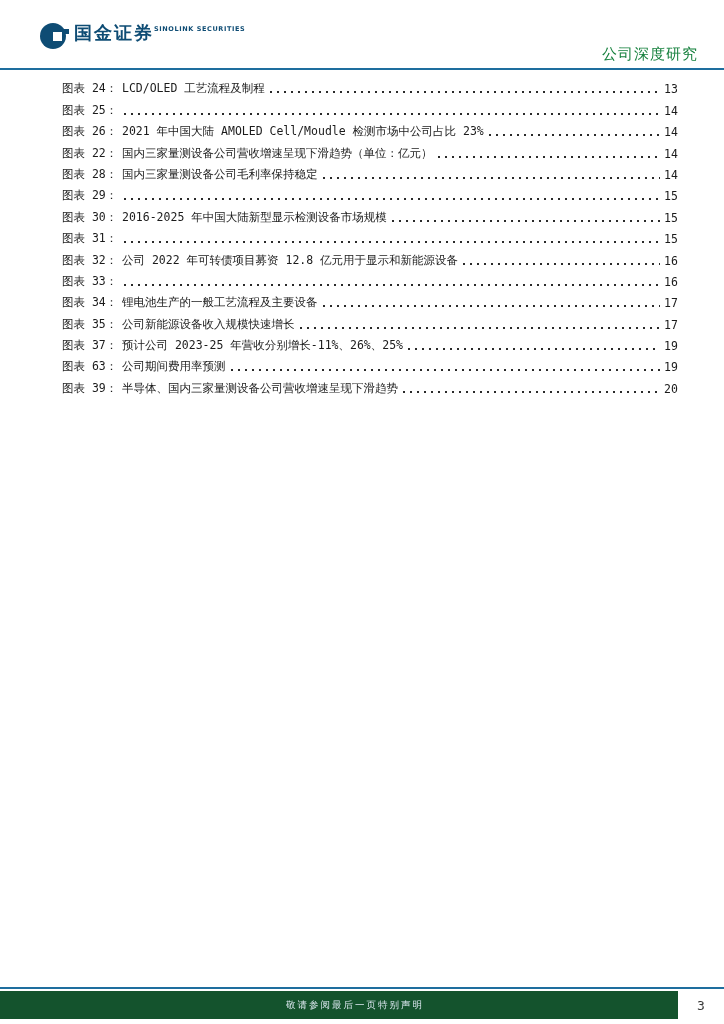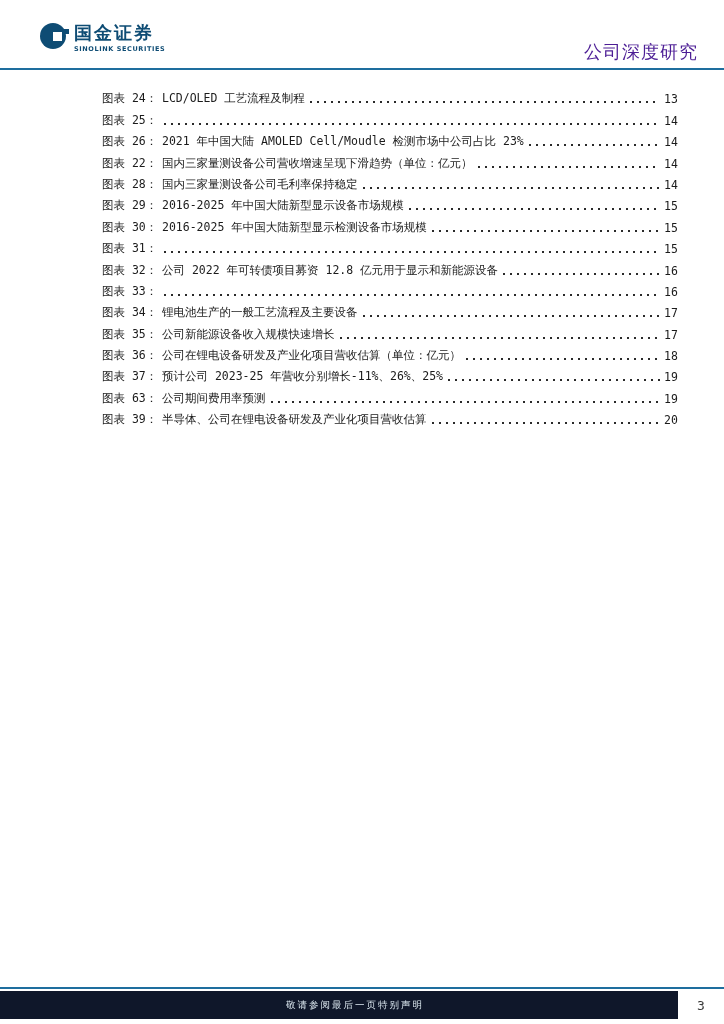--- a/index.html
+++ b/index.html
@@ -43,58 +43,57 @@
     left: 13px; top: 9px;
     width: 9px; height: 9px;
     background: #ffffff;
   }
   .logo-dot {
     position: absolute;
     left: 24px; top: 6px;
     width: 5px; height: 5px;
     background: #0e4c74;
   }
-  .brand-text { display: flex; flex-direction: column; }
+  .brand-text { display: flex; flex-direction: row; }
   .brand-cn {
     font-size: 18px;
     font-weight: bold;
     color: #0e4c74;
     letter-spacing: 2px;
     line-height: 20px;
   }
   .brand-en {
     font-size: 6.5px;
     font-weight: bold;
     color: #0e4c74;
     letter-spacing: 0.6px;
     margin-top: 2px;
   }
   .doc-type {
     position: absolute;
     right: 26px;
     bottom: 4px;
-    font-size: 18px;
-    color: #4c1d95;
+    font-size: 15px;
+    color: #15803d;
     font-family: Liberation Mono, monospace;
     letter-spacing: 1px;
   }
   .header-rule {
     position: absolute;
     top: 68px; left: 0; right: 0;
     height: 2px;
     background: #1e6e9e;
   }
 
   
   .toc {
     position: absolute;
-    top: 85px;
+    top: 75px;
     left: 62px;
     right: 36px;
-    margin-left: 40px;
   }
   .toc-row {
     display: flex;
     align-items: flex-end;
     height: 21.4px;
     font-size: 11.5px;
     color: #1b1b1b;
     font-family: "DejaVu Sans Mono", "Liberation Mono", monospace;
     white-space: nowrap;
   }
@@ -130,21 +129,21 @@
     position: absolute;
     top: 0; left: 0; right: 0;
     height: 2px;
     background: #1e6e9e;
   }
   .footer-bar {
     position: absolute;
     top: 4px; left: 0;
     width: 678px;
     height: 28px;
-    background: #0f172a;
+    background: #14532d;
     display: flex;
     align-items: center;
     justify-content: center;
     padding-left: 32px;
   }
   .footer-disclaimer {
     color: #dce8f0;
     font-size: 9.5px;
     letter-spacing: 2px;
     font-family: "DejaVu Serif", "Liberation Serif", serif;
@@ -212,21 +211,20 @@
 
     <div class="toc-row">
       <span class="toc-label">图表 28：</span>
       <span class="toc-title">国内三家量测设备公司毛利率保持稳定</span>
       <span class="toc-leader"></span>
       <span class="toc-page">14</span>
     </div>
 
     <div class="toc-row">
       <span class="toc-label">图表 29：</span>
-      <span class="toc-title">2016-2025 年中国大陆新型显示设备市场规模</span>
       <span class="toc-leader"></span>
       <span class="toc-page">15</span>
     </div>
 
     <div class="toc-row">
       <span class="toc-label">图表 30：</span>
       <span class="toc-title">2016-2025 年中国大陆新型显示检测设备市场规模</span>
       <span class="toc-leader"></span>
       <span class="toc-page">15</span>
     </div>
@@ -257,44 +255,38 @@
       <span class="toc-page">17</span>
     </div>
 
     <div class="toc-row">
       <span class="toc-label">图表 35：</span>
       <span class="toc-title">公司新能源设备收入规模快速增长</span>
       <span class="toc-leader"></span>
       <span class="toc-page">17</span>
     </div>
 
-    <div class="toc-row">
-      <span class="toc-label">图表 36：</span>
-      <span class="toc-title">公司在锂电设备研发及产业化项目营收估算（单位：亿元）</span>
-      <span class="toc-leader"></span>
-      <span class="toc-page">18</span>
-    </div>
 
     <div class="toc-row">
       <span class="toc-label">图表 37：</span>
       <span class="toc-title">预计公司 2023-25 年营收分别增长-11%、26%、25%</span>
       <span class="toc-leader"></span>
       <span class="toc-page">19</span>
     </div>
 
     <div class="toc-row">
       <span class="toc-label">图表 63：</span>
       <span class="toc-title">公司期间费用率预测</span>
       <span class="toc-leader"></span>
       <span class="toc-page">19</span>
     </div>
 
     <div class="toc-row">
       <span class="toc-label">图表 39：</span>
-      <span class="toc-title">半导体、公司在锂电设备研发及产业化项目营收估算</span>
+      <span class="toc-title">半导体、国内三家量测设备公司营收增速呈现下滑趋势</span>
       <span class="toc-leader"></span>
       <span class="toc-page">20</span>
     </div>
   </div>
 
   <div class="footer">
     <div class="footer-rule"></div>
     <div class="footer-bar">
       <span class="footer-disclaimer">敬请参阅最后一页特别声明</span>
     </div>

